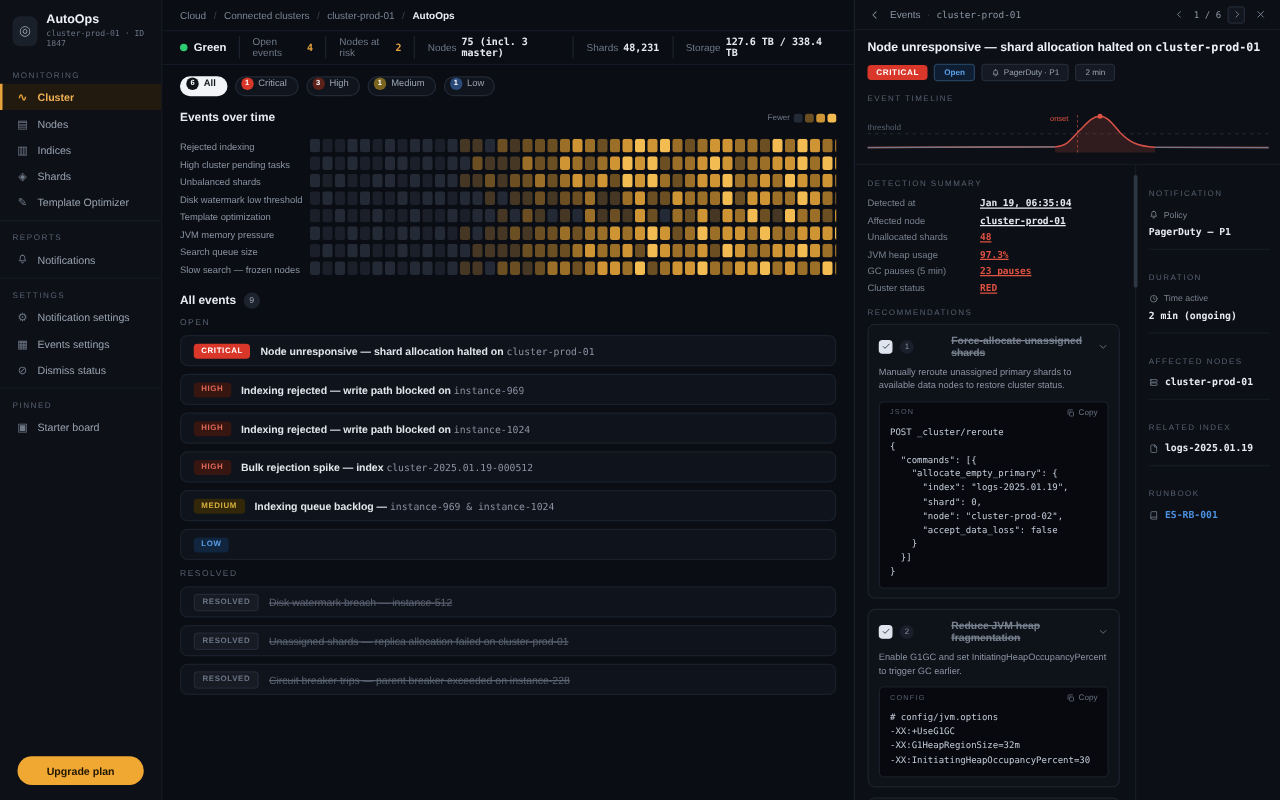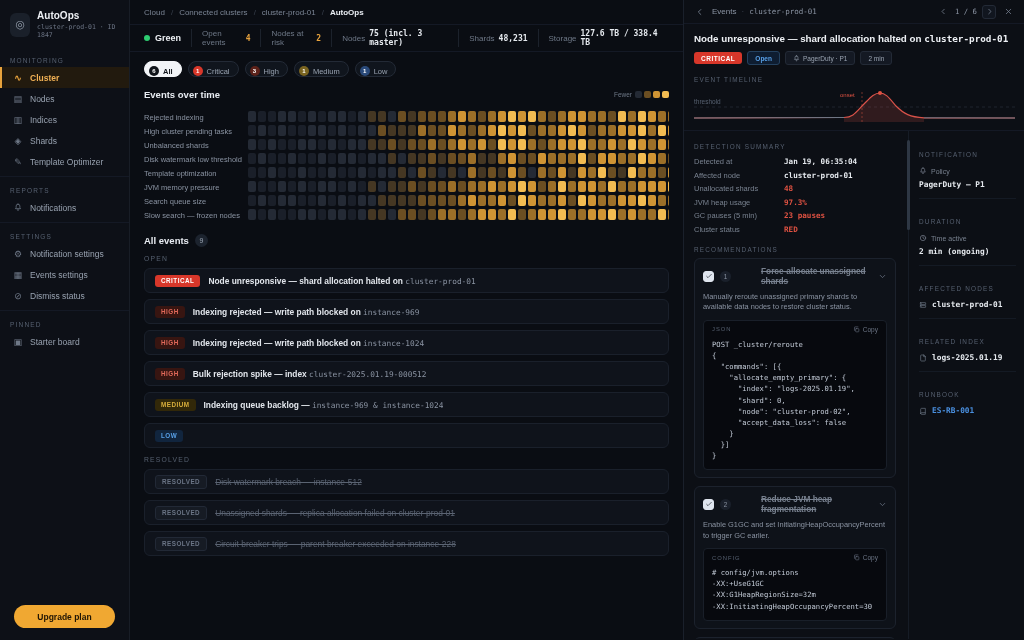--- a/index.html
+++ b/index.html
@@ -38,21 +38,21 @@
   .status-bar { height:27px; display:flex; align-items:center; padding:0 14px;
     border-bottom:1px solid #141925; font-size:8px; }
   .health { display:flex; align-items:center; gap:5px; font-weight:bold; color:#eef1f5; font-size:9px; padding-right:10px; }
   .dot { width:6px; height:6px; border-radius:50%; background:#2ecc71; }
   .stat { display:flex; align-items:center; gap:4px; padding:0 10px; border-left:1px solid #1c222c; }
   .stat .lb { color:#6e7887; }
   .stat .vl { font-family:"DejaVu Sans Mono",monospace; font-weight:bold; color:#e6eaef; font-size:8px; }
   .stat .vl.amber { color:#e8a33d; }
 
   .filters { display:flex; gap:6px; padding:9px 14px 4px; }
-  .pill { display:flex; align-items:flex-end; gap:4px; height:16px; padding:0 8px 0 4px;
+  .pill { display:flex; align-items:flex-start; gap:4px; height:16px; padding:0 8px 0 4px;
     border:1px solid #232a36; border-radius:9px; background:#10151d; font-size:7.5px;
     color:#98a2b0; cursor:pointer; }
   .pill.active { background:#f2f4f7; color:#10141a; font-weight:bold; border-color:#f2f4f7; }
   .pill .cnt { width:10px; height:10px; border-radius:50%; font-size:6px; color:#fff;
     display:flex; align-items:center; justify-content:center; font-weight:bold; }
 
   .section-pad { padding:0 14px; }
   .hm-head { display:flex; align-items:center; justify-content:space-between; margin:8px 0 8px; }
   .hm-title { font-size:9.5px; font-weight:bold; color:#e8ecf2; }
   .hm-legend { display:flex; align-items:center; gap:3px; font-size:6.5px; color:#6e7887; }
@@ -104,21 +104,21 @@
   .panel-divider { border-bottom:1px solid #141925; }
   .panel-body { display:flex; height:508px; }
   .pcol { width:224px; min-width:224px; padding:10px 12px 0 10px; overflow:hidden; }
   .rail { flex:1; border-left:1px solid #161c26; padding:10px 8px 0 10px; position:relative; }
   .scroll-thumb { position:absolute; right:114px; top:140px; width:3px; height:90px;
     border-radius:2px; background:#2e3744; }
 
   .ds-row { display:flex; align-items:center; height:13.5px; font-size:7.5px; }
   .ds-row .lb { flex:1; color:#78818f; }
   .ds-row .vl { width:112px; font-family:"DejaVu Sans Mono",monospace; font-size:7.6px;
-    font-weight:bold; color:#e6eaef; }
+    font-weight:bold; color:#e6eaef;text-decoration:underline; }
   .ds-row .vl.red { color:#e05242; }
   .pcol .mini-label { display:block; margin:2px 0 5px; }
   .recs-label { margin-top:10px !important; }
 
   .rec-card { border:1px solid #1c222d; background:#0e1219; border-radius:6px; padding:7px 8px; margin-bottom:8px; }
   .rec-head { display:flex; align-items:center; gap:6px; }
   .cbx { width:11px; height:11px; border-radius:3px; border:1px solid #2a3342; display:flex;
     align-items:center; justify-content:center; cursor:pointer; }
   .cbx.checked { background:#dfe5ee; border-color:#dfe5ee; color:#1a2029; }
   .rec-num { width:11px; height:11px; border-radius:50%; background:#1a202b; color:#8a93a2;

